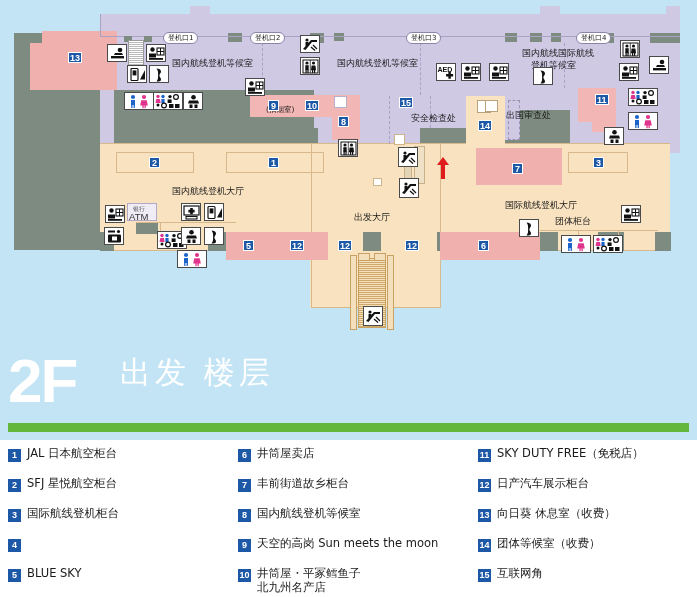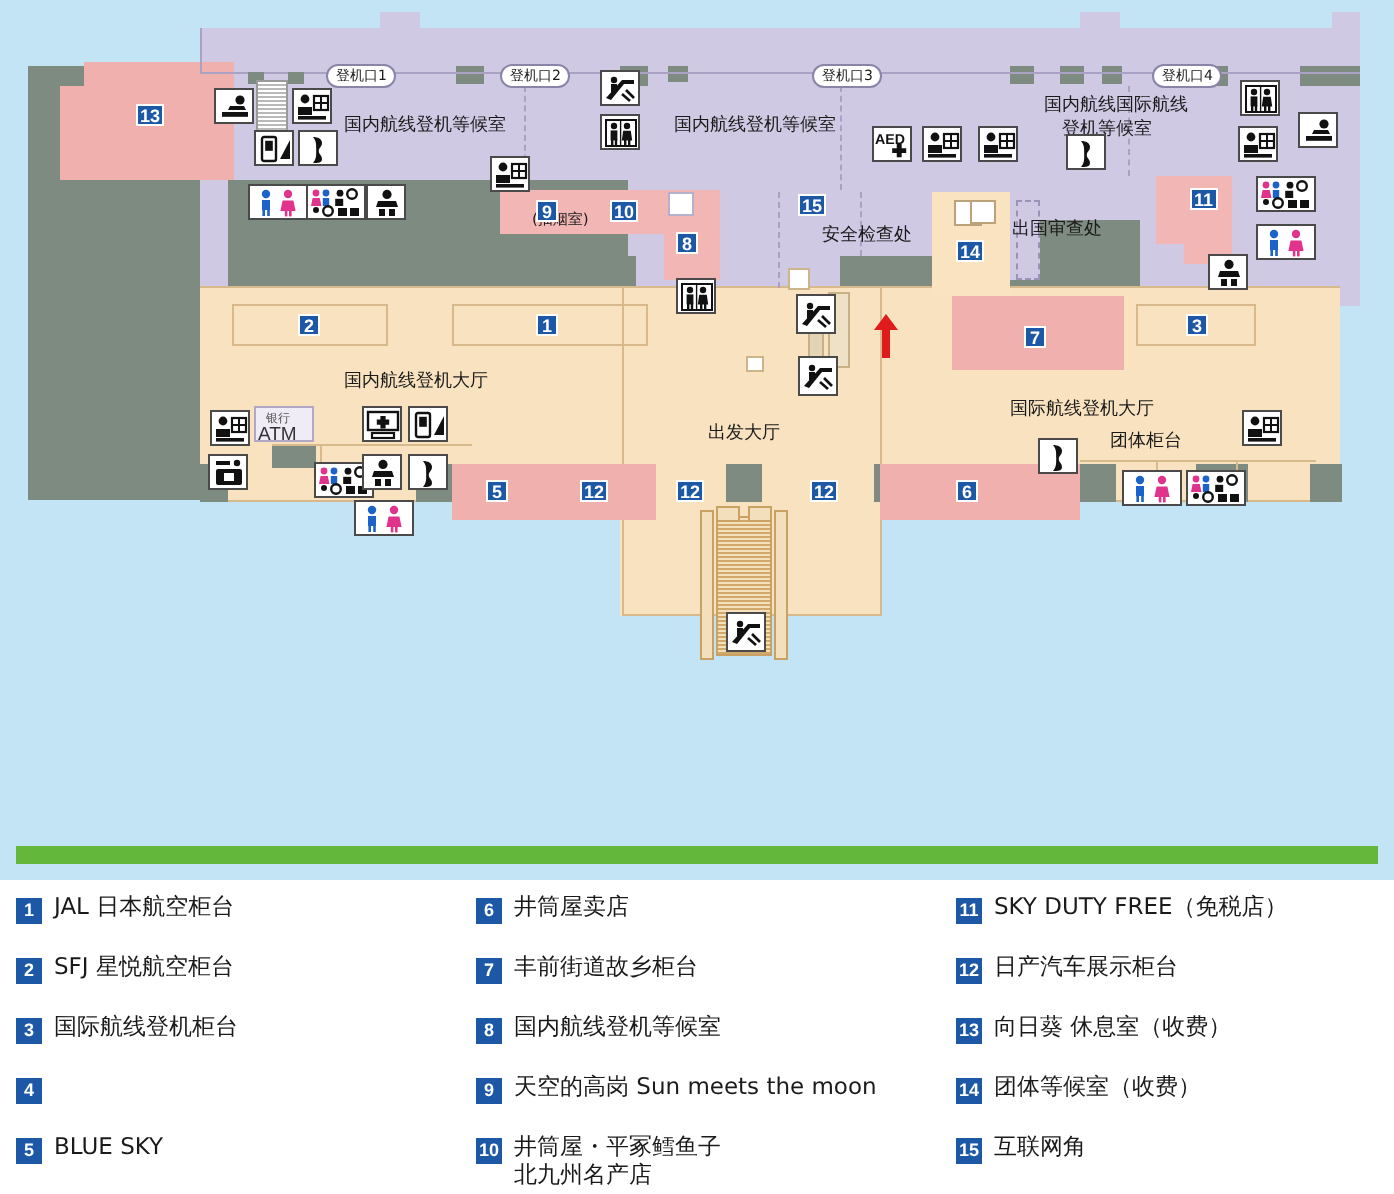--- a/index.html
+++ b/index.html
@@ -711,20 +711,22 @@
 
   <div class="shape tanline" style="left:540px;top:230px;width:118px;height:1px;"></div>
   <div class="shape tanline" style="left:578px;top:230px;width:1px;height:22px;"></div>
   <div class="shape tanline" style="left:618px;top:230px;width:1px;height:22px;"></div>
   <div class="shape tanline" style="left:136px;top:222px;width:100px;height:1px;"></div>
   <div class="shape tanline" style="left:160px;top:222px;width:1px;height:12px;"></div>
 
 </div>
 
 <div id="title-band">
+  <div id="floor-num">2F</div>
+  <div id="floor-cn">出发 楼层</div>
   <div id="green-bar"></div>
 </div>
 
 <div id="legend">
 
   <div class="lcol" id="lcol1">
     <div class="litem">
       <div class="lbadge">1</div>
       <div class="ltext">JAL 日本航空柜台</div>
     </div>

